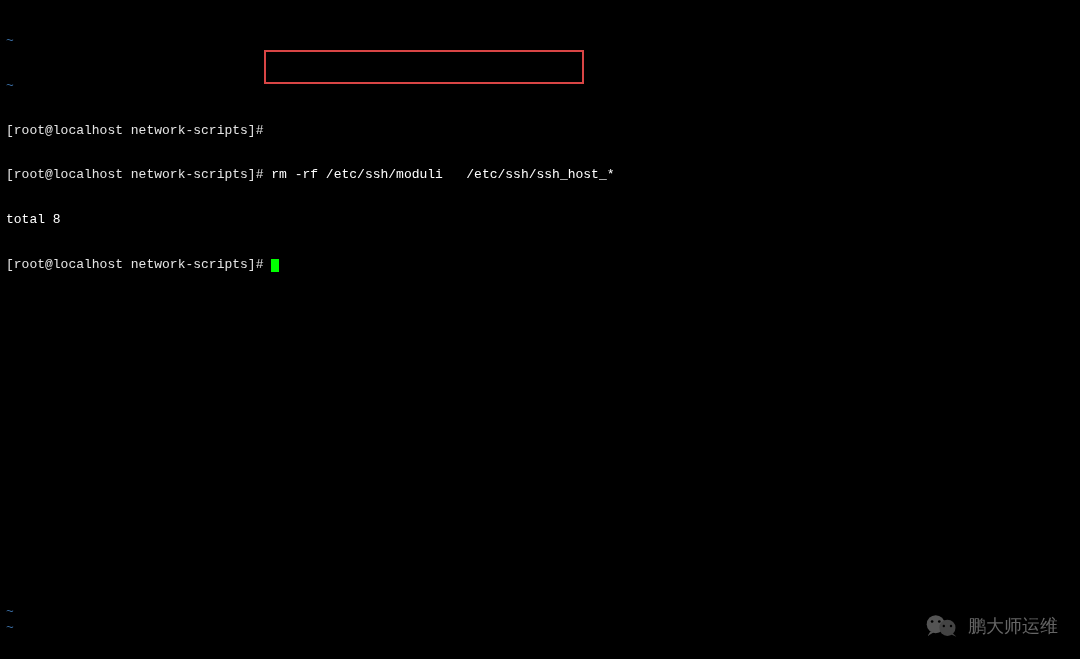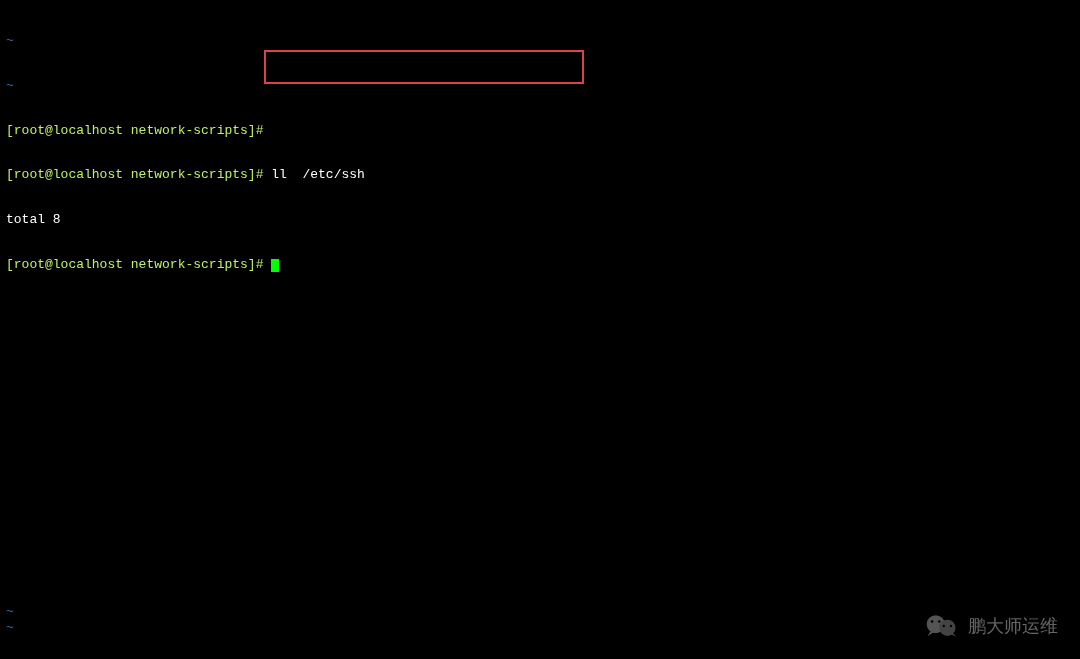--- a/index.html
+++ b/index.html
@@ -22,21 +22,21 @@
       line-height: 1.15;
       white-space: pre;
     }
     .line {
       display: block;
     }
     .tilde {
       color: #3a6ea5;
     }
     .prompt-bracket {
-      color: #bef264;
+      color: #e5e5e5;
     }
     .command {
       color: #fff;
     }
     .output {
       color: #fff;
     }
     .cursor {
       display: inline-block;
       width: 8px;
@@ -74,21 +74,21 @@
       height: 30px;
     }
   </style>
 </head>
 <body>
 
 <div class="terminal">
   <span class="line tilde">~</span>
   <span class="line tilde">~</span>
   <span class="line"><span class="prompt-bracket">[root@localhost network-scripts]#</span></span>
-  <span class="line"><span class="prompt-bracket">[root@localhost network-scripts]#</span> <span class="command">ll  /etc/ssh</span></span>
+  <span class="line"><span class="prompt-bracket">[root@localhost network-scripts]#</span> <span class="command">rm -rf /etc/ssh/moduli   /etc/ssh/ssh_host_*</span></span>
   <span class="line output">total 8</span>
   <span class="line"><span class="prompt-bracket">[root@localhost network-scripts]#</span> <span class="cursor"></span></span>
 </div>
 
 <div class="highlight-box"></div>
 
 <div style="position:absolute; left:6px; bottom:40px;">
   <span class="tilde">~</span>
 </div>
 <div style="position:absolute; left:6px; bottom:24px;">

